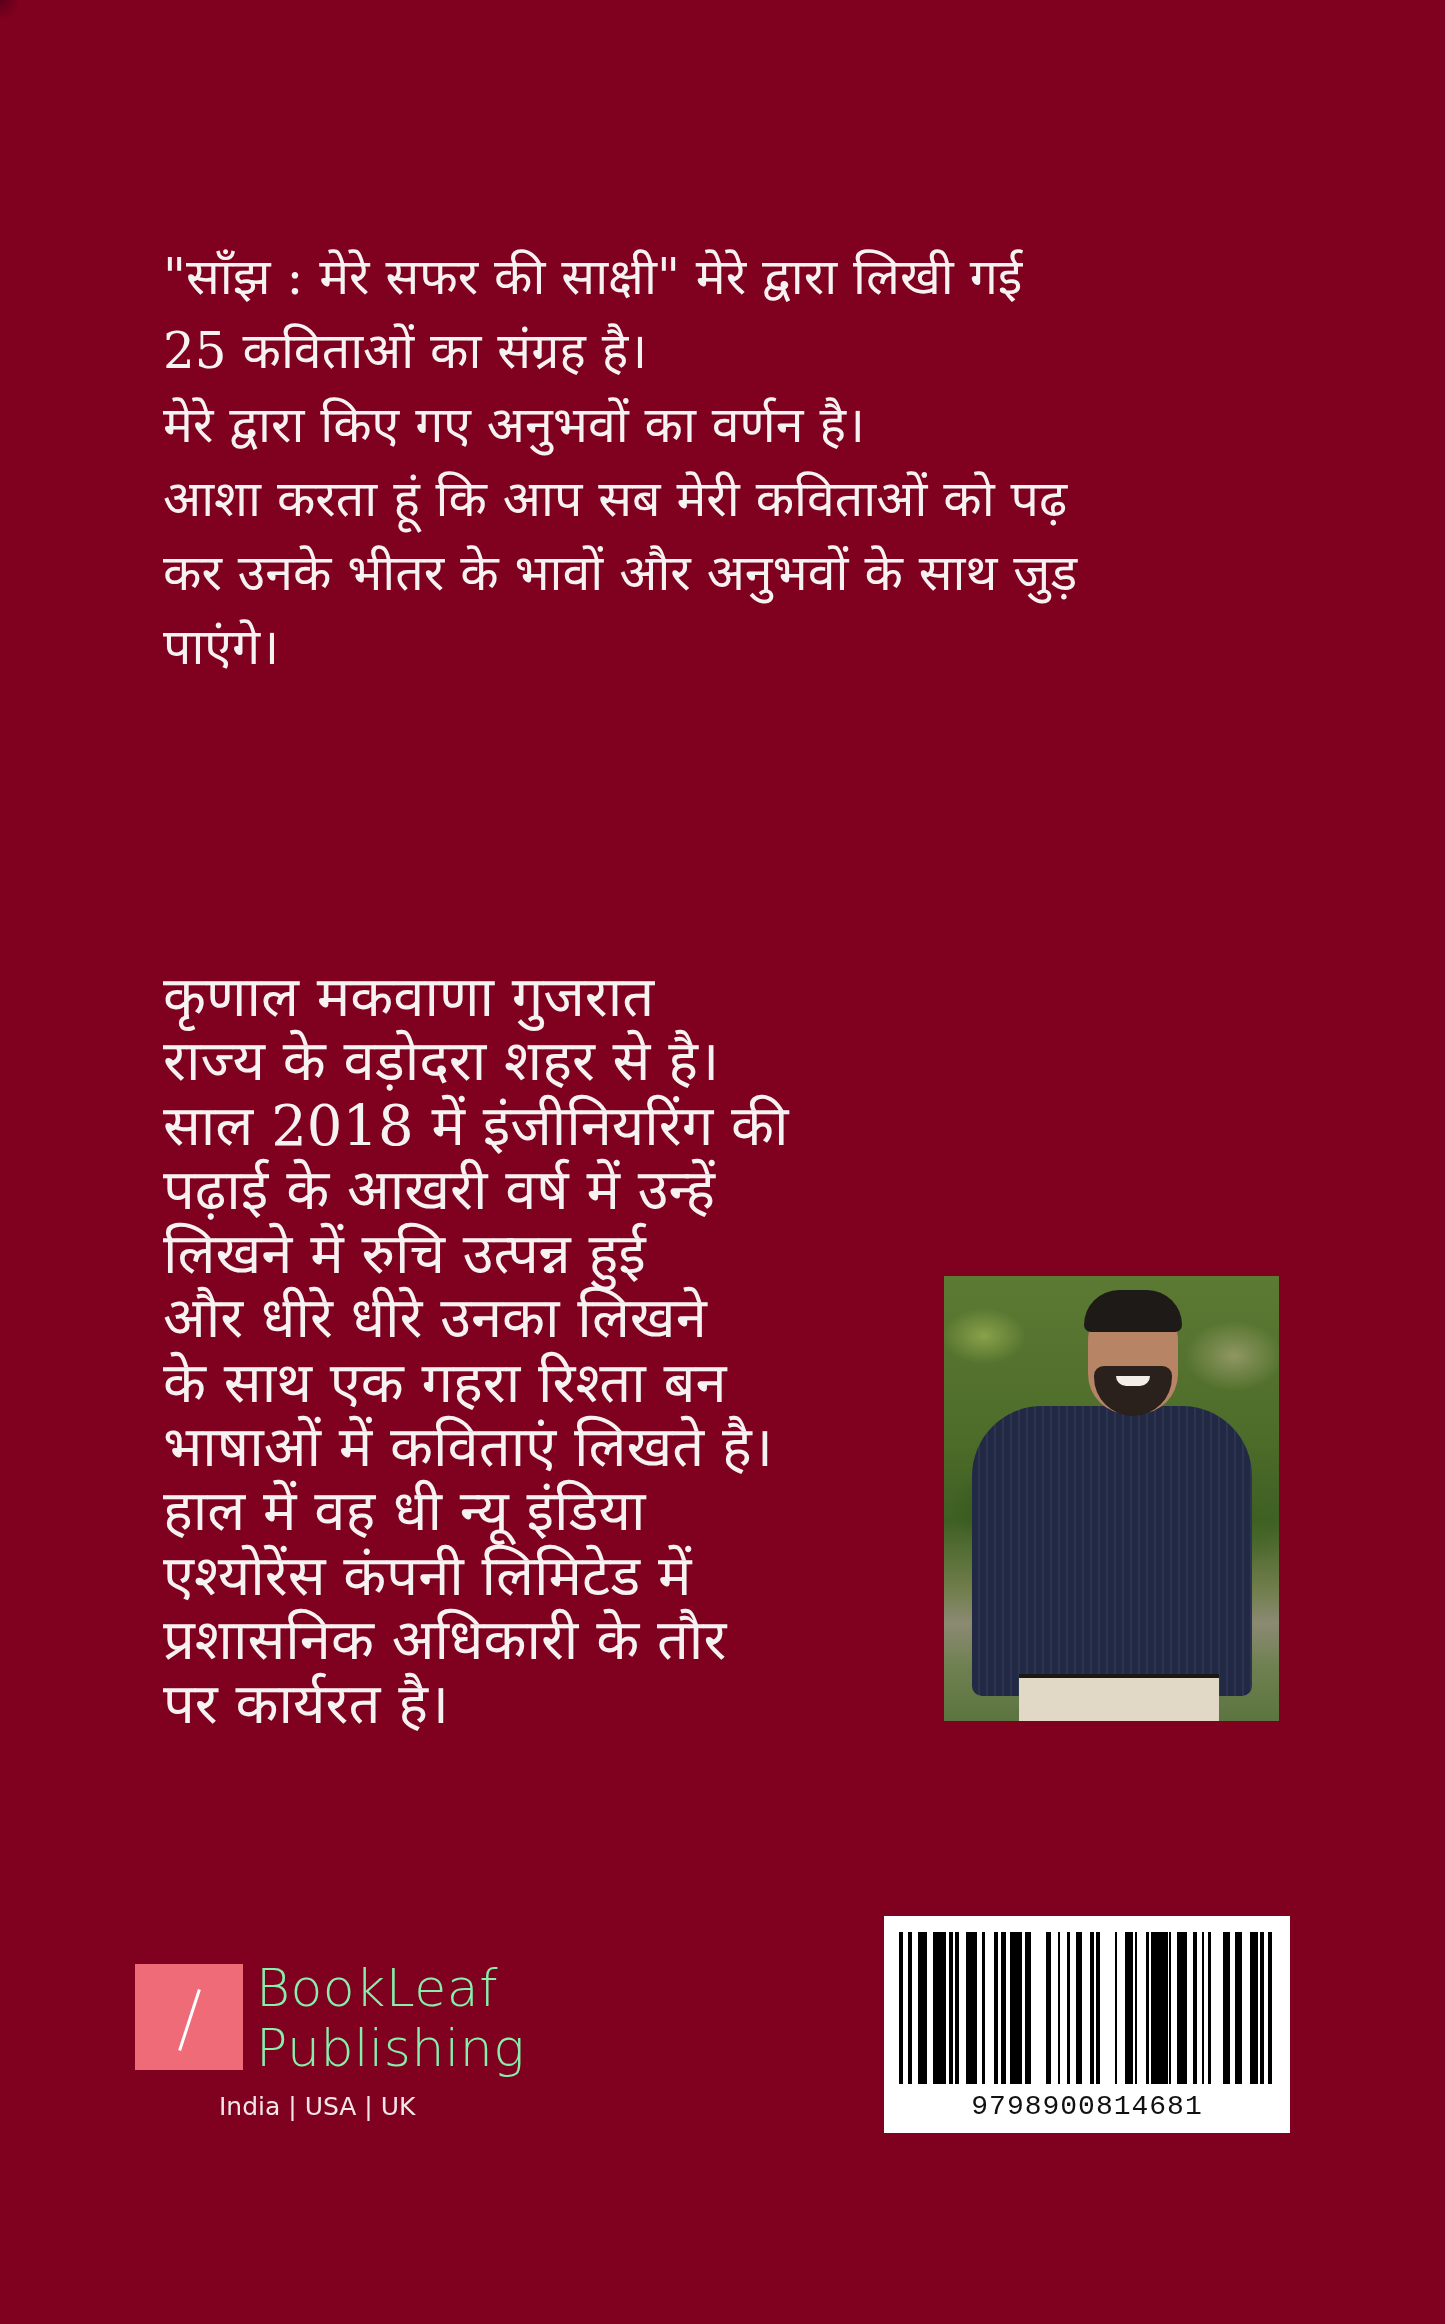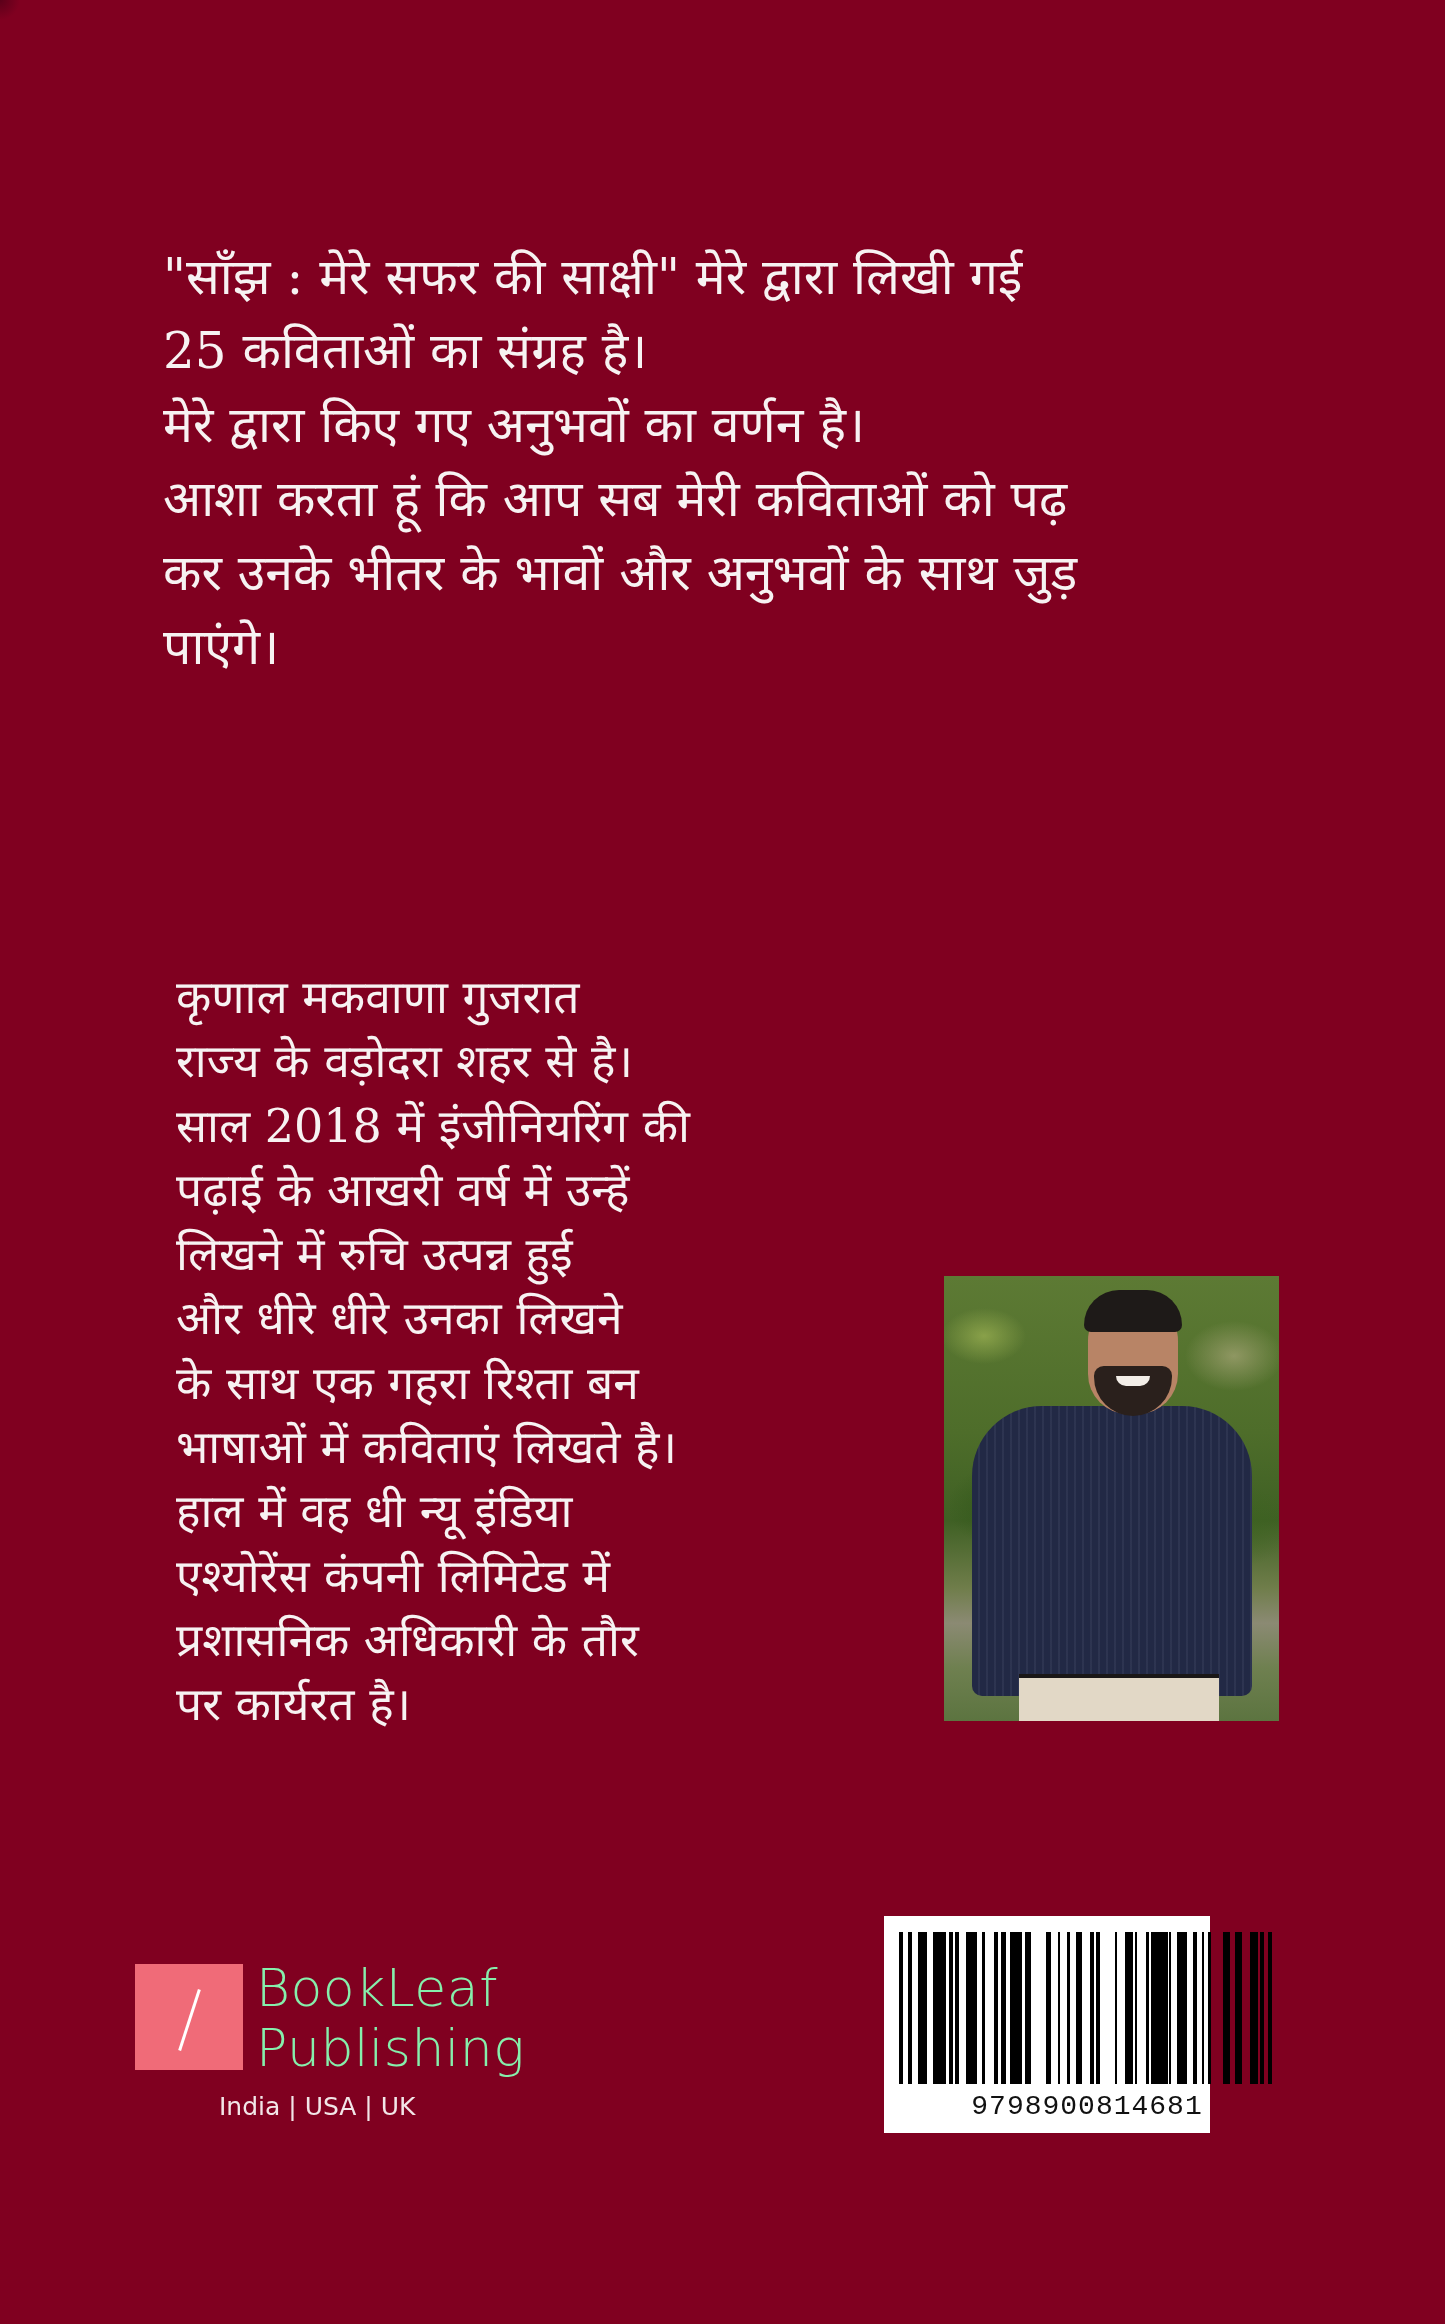--- a/index.html
+++ b/index.html
@@ -17,22 +17,22 @@
     position: absolute; top: -58px; left: 0; width: 1445px; text-align: center;
     font-family: "Liberation Sans", sans-serif; font-weight: bold; font-size: 64px;
     letter-spacing: 8px; color: #ffffff; line-height: 64px; white-space: nowrap;
   }
   .para1 {
     position: absolute; left: 163px; top: 240px; width: 1120px;
     font-size: 50px; line-height: 74px;
   }
   .para1 .line, .bio .line { display: block; white-space: nowrap; }
   .bio {
-    position: absolute; left: 176px; top: 965px; width: 600px;
-    font-size: 46px; line-height: 64.3px;
+    position: absolute; left: 163px; top: 965px; width: 600px;
+    font-size: 56px; line-height: 64.3px;
   }
   .photo {
     position: absolute; left: 944px; top: 1276px; width: 335px; height: 445px; overflow: hidden;
     background: linear-gradient(180deg, #5d7a34 0%, #4e6d2a 35%, #3f6024 55%, #6f7d4a 70%, #8b8a73 78%, #6f8050 88%, #5c7440 100%);
   }
   .photo .foliage {
     position: absolute; inset: 0;
     background:
       radial-gradient(ellipse 60px 40px at 40px 60px, rgba(170,190,90,0.6), transparent 70%),
       radial-gradient(ellipse 70px 50px at 290px 80px, rgba(190,180,140,0.55), transparent 70%),
@@ -79,21 +79,21 @@
     position: absolute; left: 256px; top: 1958px;
     font-family: "DejaVu Sans", sans-serif; font-weight: 200; color: #86efac;
     font-size: 52px; line-height: 60px; letter-spacing: 0.5px;
   }
   .logo-text span { display: block; }
   .logo-regions {
     position: absolute; left: 219px; top: 2092px;
     font-family: "DejaVu Sans", sans-serif; color: #f2e6e8; font-size: 25px;
   }
   .barcode-box {
-    position: absolute; left: 884px; top: 1916px; width: 326px; height: 217px;
+    position: absolute; left: 884px; top: 1916px; width: 406px; height: 217px;
     background: #ffffff;
   }
   .barcode-bars { position: absolute; left: 0; top: 16px; width: 406px; height: 152px; }
   .barcode-bars div { position: absolute; top: 0; height: 152px; background: #000; }
   .barcode-number {
     position: absolute; left: 0; width: 406px; top: 175px; text-align: center;
     font-family: "Liberation Mono", "DejaVu Sans Mono", monospace; font-size: 28px;
     letter-spacing: 1px; color: #111;
   }
 </style>

